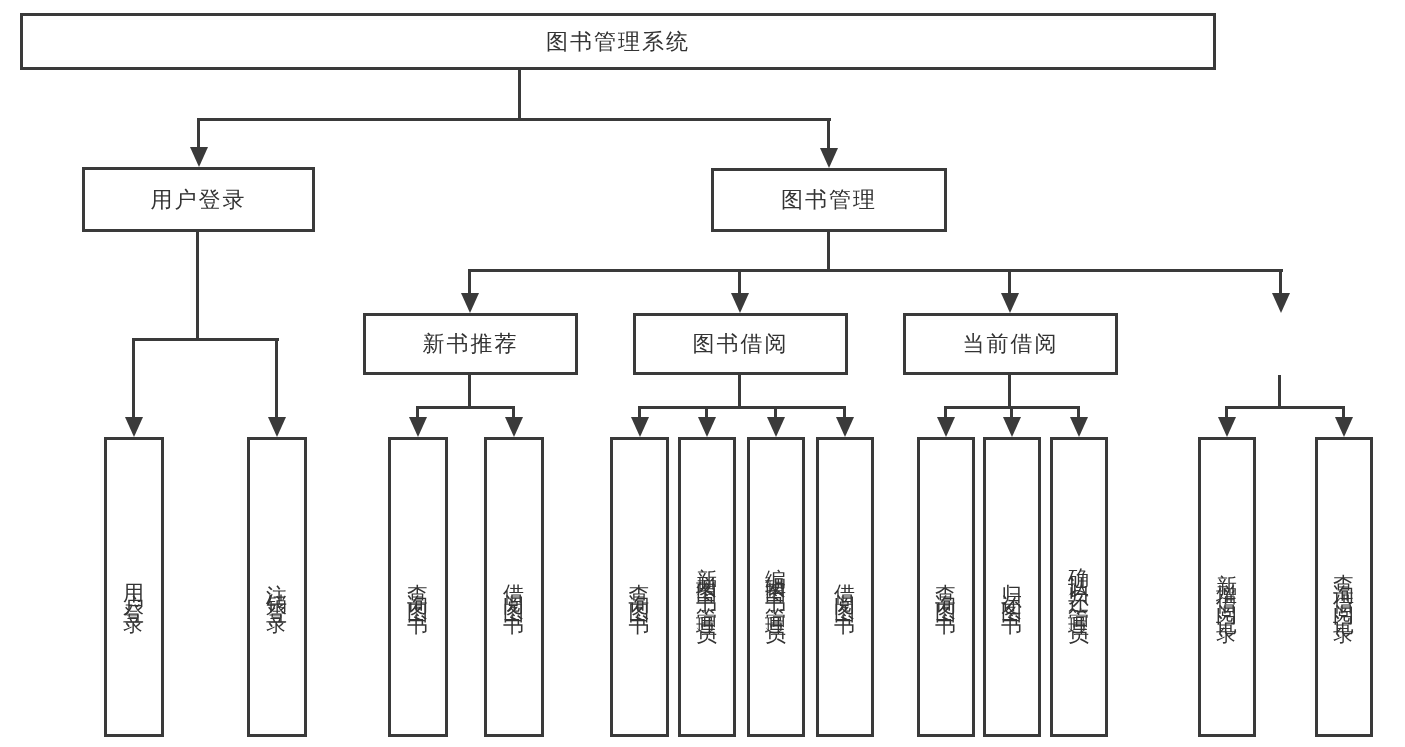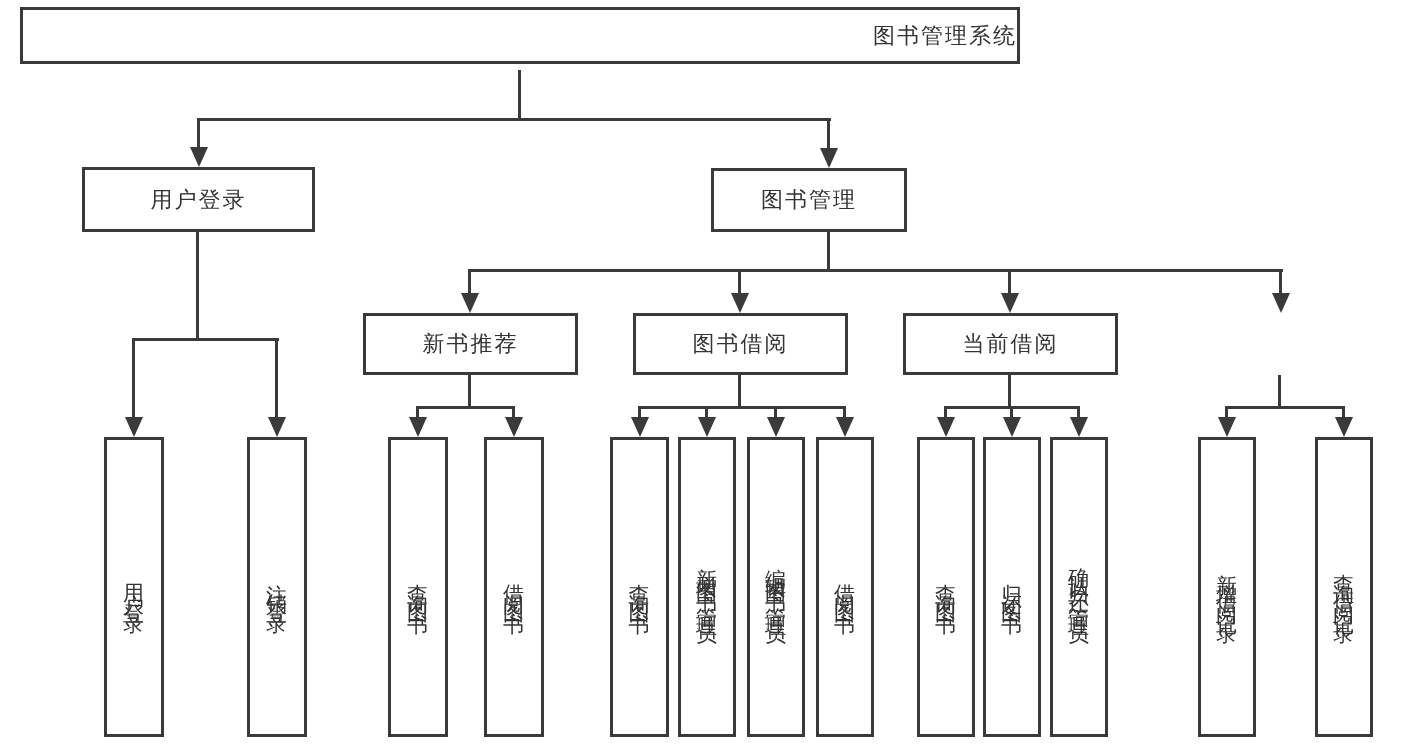--- a/index.html
+++ b/index.html
@@ -27,35 +27,35 @@
   .watermark{
     position:absolute;top:716px;right:3px;z-index:10;
     font-size:20px;color:#b9babc;letter-spacing:1px;white-space:nowrap;
   }
 </style>
 </head>
 <body>
 
 <div class="canvas">
 
-  <div class="box hbox" style="left:20px;top:7px;width:1000px;height:57px;justify-content:flex-end;">
+  <div class="box hbox" style="left:20px;top:13px;width:1196px;height:57px;">
     <span>图书管理系统</span>
   </div>
 
   <div class="vl" style="left:518px;top:70px;height:48px;"></div>
   <div class="hl" style="left:198px;top:118px;width:633px;"></div>
   <div class="vl" style="left:197px;top:118px;height:32px;"></div>
   <div class="ah" style="left:190px;top:147px;"></div>
   <div class="vl" style="left:827px;top:118px;height:32px;"></div>
   <div class="ah" style="left:820px;top:148px;"></div>
 
   <div class="box hbox" style="left:82px;top:167px;width:233px;height:65px;">
     <span>用户登录</span>
   </div>
-  <div class="box hbox" style="left:711px;top:168px;width:196px;height:64px;">
+  <div class="box hbox" style="left:711px;top:168px;width:236px;height:64px;">
     <span>图书管理</span>
   </div>
 
   <div class="vl" style="left:196px;top:232px;height:106px;"></div>
   <div class="hl" style="left:133px;top:338px;width:146px;"></div>
   <div class="vl" style="left:132px;top:338px;height:81px;"></div>
   <div class="ah" style="left:125px;top:417px;"></div>
   <div class="vl" style="left:275px;top:338px;height:81px;"></div>
   <div class="ah" style="left:268px;top:417px;"></div>
 

